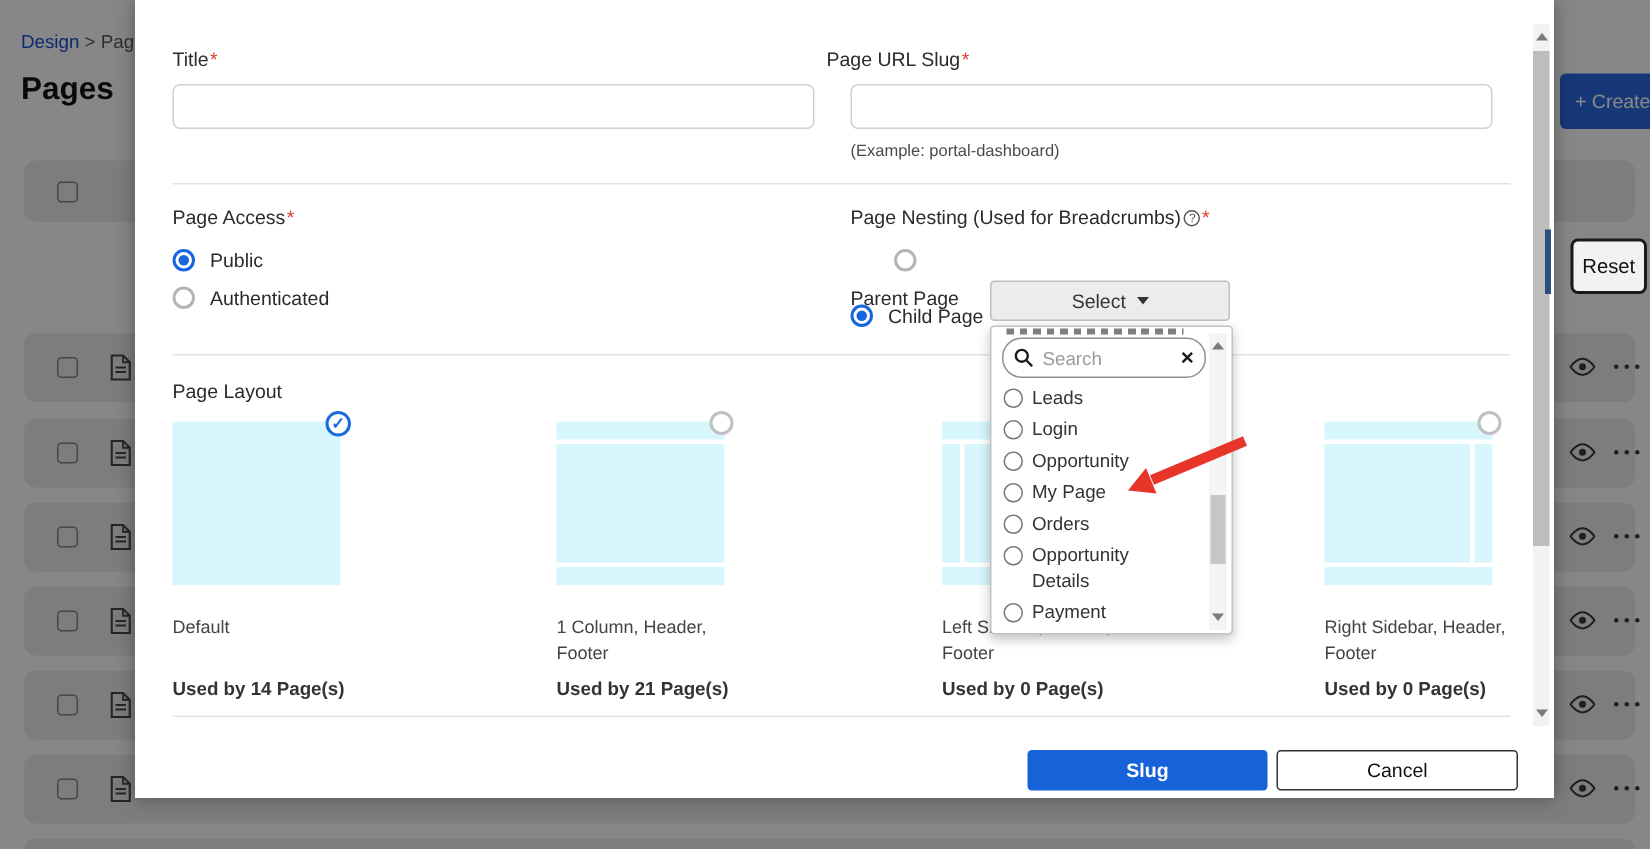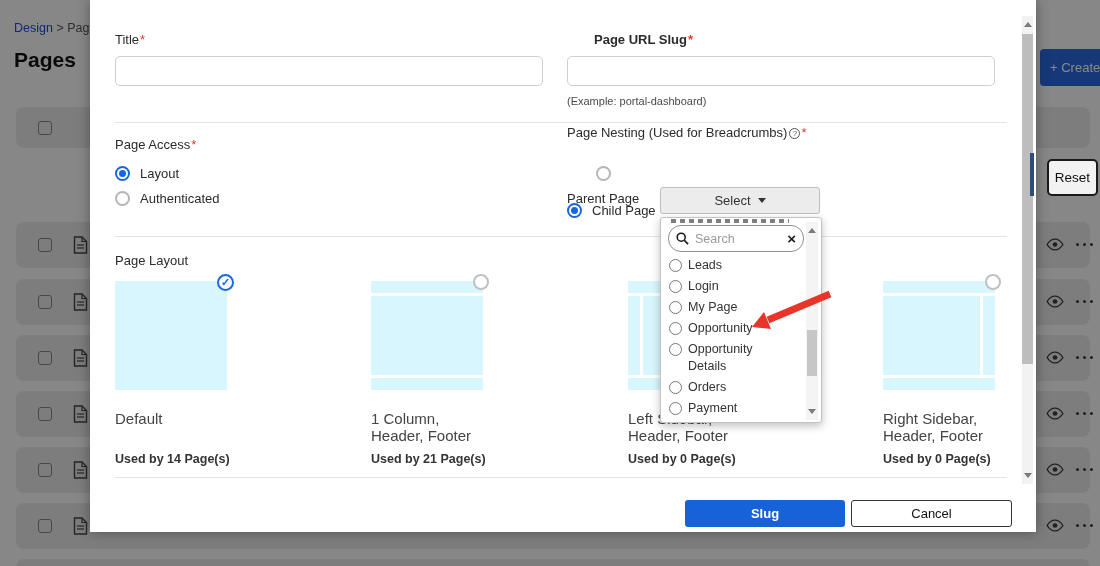--- a/index.html
+++ b/index.html
@@ -53,21 +53,21 @@
   
   .card { position:absolute; top:281px; width:112px; height:109px; background:#d7f6fd; }
   .card.struct { background:transparent; display:flex; flex-direction:column; gap:3px; }
   .strip { background:#d7f6fd; }
   .h12 { height:12px; flex:0 0 auto; }
   .mid { flex:1 1 auto; display:flex; gap:3px; }
   .mid .col { background:#d7f6fd; }
   .check-badge { position:absolute; top:-7px; right:-7px; width:17px; height:17px; border-radius:50%; background:#fff;
     border:2px solid #1a6ae0; color:#1a6ae0; font-size:11px; font-weight:700; display:flex; align-items:center; justify-content:center; }
   .radio-badge { position:absolute; top:-7px; right:-6px; width:16px; height:16px; border-radius:50%; background:#fff; border:2px solid #c0c0c0; }
-  .card-name { position:absolute; top:410px; width:122px; font-size:15px; color:#444; line-height:17px; }
+  .card-name { position:absolute; top:410px; width:122px; font-size:12px; color:#444; line-height:17px; }
   .used-by { position:absolute; top:452px; width:130px; font-size:12.5px; font-weight:700; color:#333; }
 
   .next-btn { position:absolute; left:595px; top:500px; width:160px; height:27px; background:#1862d9; border:none; border-radius:3px;
     color:#fff; font-size:13px; font-weight:700; font-family:inherit; }
   .cancel-btn { position:absolute; left:761px; top:500px; width:161px; height:27px; background:#fff; border:1.5px solid #333;
     border-radius:3px; color:#111; font-size:13px; font-family:inherit; }
 
   
   .msb { position:absolute; left:932px; top:16px; width:11px; height:468px; background:#f2f2f2; }
   .msb .thumb { position:absolute; left:0; top:18px; width:11px; height:330px; background:#bdbdbd; }
@@ -233,41 +233,41 @@
   <button class="reset-btn">Reset</button>
   <div class="blue-edge"></div>
 
   <div class="modal">
 
     <div class="lbl" style="left:25px; top:32px;">
       <span>Title</span><span class="req">*</span>
     </div>
     <input class="inp" style="left: 25px; top: 56px;">
 
-    <div class="lbl" style="left:504px; top:32px;font-weight:bold;">
+    <div class="lbl" style="left:461px; top:32px;">
       <span>Page URL Slug</span><span class="req">*</span>
     </div>
     <input class="inp" style="left: 477px; top: 56px;">
     <div class="help" style="left:477px; top:95px;">(Example: portal-dashboard)</div>
 
     <div class="hr" style="top:122px;"></div>
 
     <div class="lbl" style="left:25px; top:137px;">
       <span>Page Access</span><span class="req">*</span>
     </div>
     <div class="radio-row" style="left:25px; top:166px;">
       <span class="rb on"></span>
-      <span>Layout</span>
+      <span>Public</span>
     </div>
     <div class="radio-row" style="left:25px; top:191px;">
       <span class="rb"></span>
       <span>Authenticated</span>
     </div>
 
-    <div class="lbl" style="left:477px; top:125px;">
+    <div class="lbl" style="left:477px; top:137px;">
       <span>Page Nesting (Used for Breadcrumbs)</span><span class="info-circle">?</span><span class="req">*</span>
     </div>
     <div class="radio-row" style="left:477px; top:166px;flex-direction:column;">
       <span class="rb"></span>
       <span>Parent Page</span>
     </div>
     <div class="radio-row" style="left:477px; top:203px;">
       <span class="rb on"></span>
       <span>Child Page</span>
     </div>
@@ -346,33 +346,33 @@
       <div class="dd-item">
           <span class="dd-rb"></span>
           <span class="dd-label">Leads</span>
         </div>
       <div class="dd-item">
           <span class="dd-rb"></span>
           <span class="dd-label">Login</span>
         </div>
       <div class="dd-item">
           <span class="dd-rb"></span>
+          <span class="dd-label">Opportunity</span>
+        </div>
+      <div class="dd-item">
+          <span class="dd-rb"></span>
           <span class="dd-label">My Page</span>
         </div>
       <div class="dd-item">
           <span class="dd-rb"></span>
-          <span class="dd-label">Opportunity</span>
+          <span class="dd-label">Orders</span>
         </div>
       <div class="dd-item">
           <span class="dd-rb"></span>
           <span class="dd-label">Opportunity Details</span>
-        </div>
-      <div class="dd-item">
-          <span class="dd-rb"></span>
-          <span class="dd-label">Orders</span>
         </div>
       <div class="dd-item">
           <span class="dd-rb"></span>
           <span class="dd-label">Payment</span>
         </div>
     </div>
     <div class="dsb">
       <span class="tri-up"></span>
       <span class="thumb"></span>
       <span class="tri-dn"></span>

